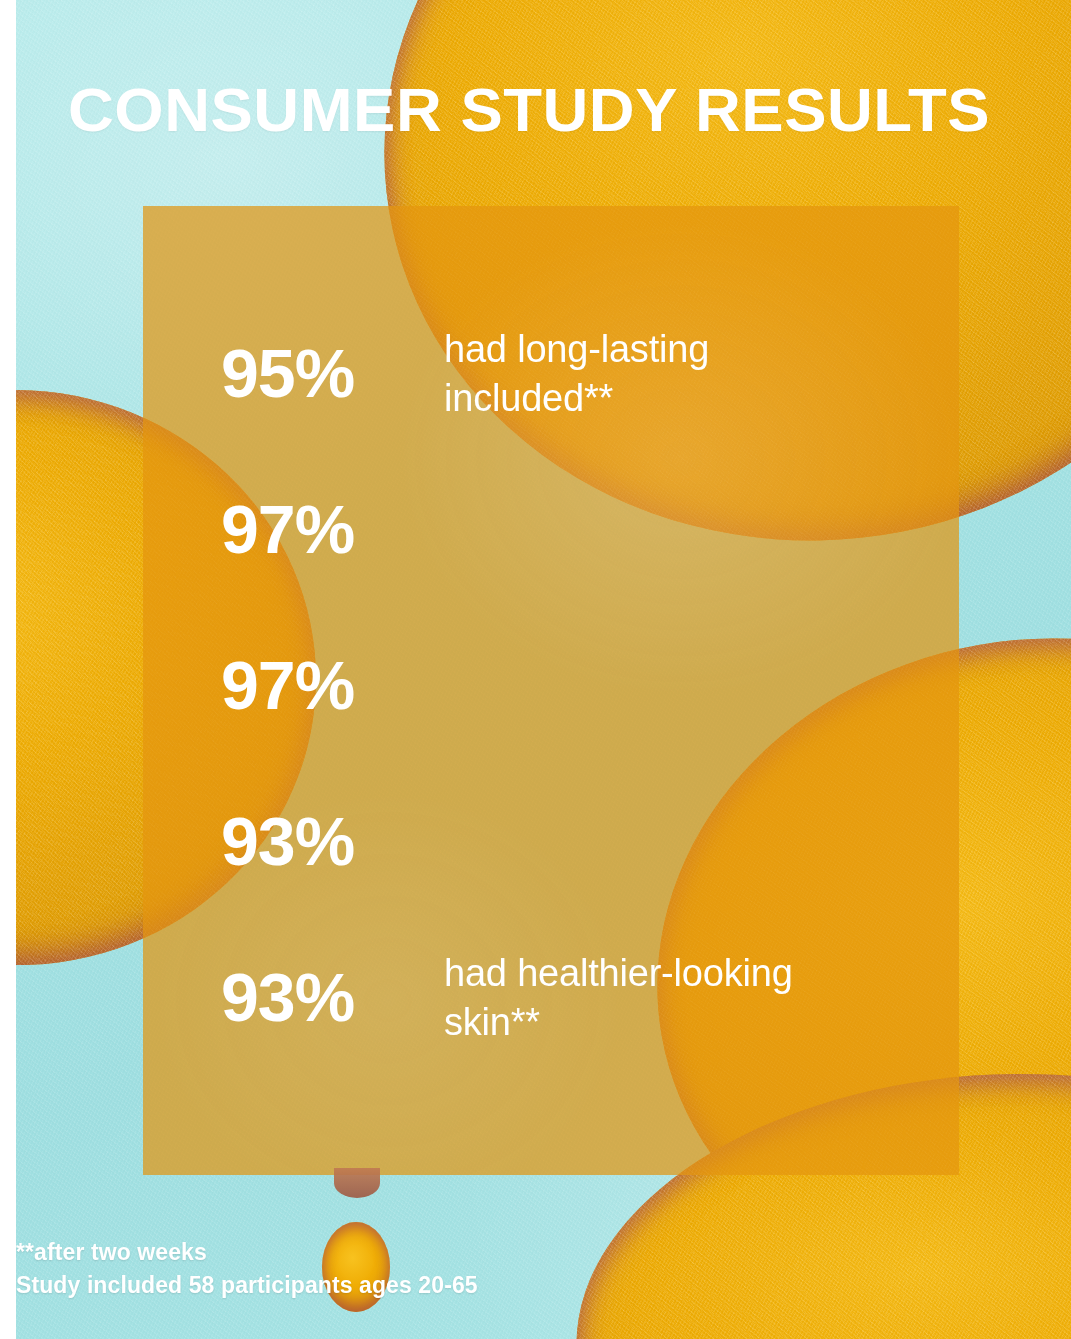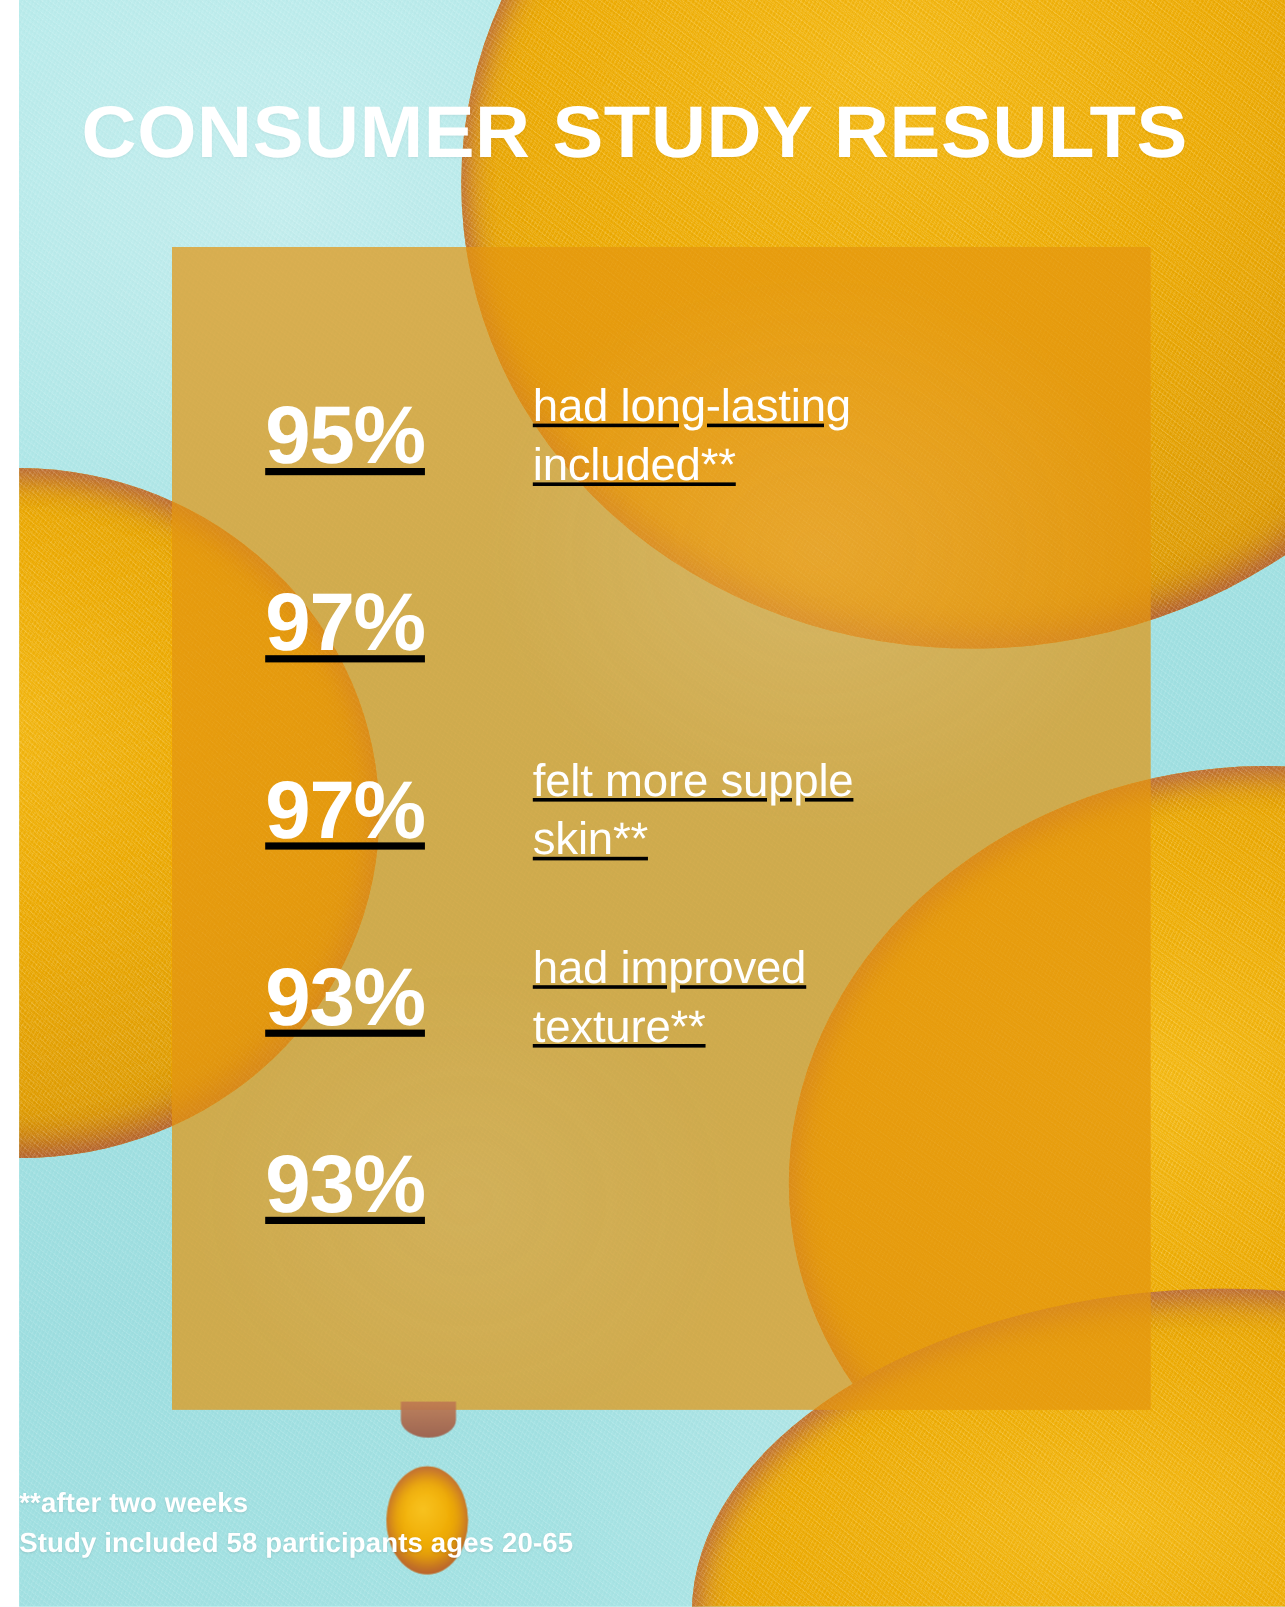--- a/index.html
+++ b/index.html
@@ -134,23 +134,22 @@
     line-height: 1.05;
     white-space: nowrap;
     transform: scaleX(1.04);
     transform-origin: left center;
     text-shadow: 0 1px 2px rgba(0,0,0,.06);
   }
 
   
   #stats {
     position: absolute;
-    left: 205px; top: 315px;
+    left: 205px; top: 325px;
     width: 660px;
-    text-decoration: underline;
   }
   .stat-row {
     display: flex;
     align-items: flex-start;
     height: 156px;
   }
   .stat-pct {
     width: 223px;
     flex: 0 0 223px;
     color: #ffffff;
@@ -210,30 +209,29 @@
       <div class="stat-pct">95%</div>
       <div class="stat-label">had long-lasting included**</div>
     </div>
 
     <div class="stat-row">
       <div class="stat-pct">97%</div>
     </div>
 
     <div class="stat-row">
       <div class="stat-pct">97%</div>
-      <div class="stat-label">felt more supple skin**</div>
     </div>
 
     <div class="stat-row">
       <div class="stat-pct">93%</div>
-      <div class="stat-label">had improved texture**</div>
     </div>
 
     <div class="stat-row">
       <div class="stat-pct">93%</div>
+      <div class="stat-label">had healthier-looking skin**</div>
     </div>
 
   </div>
 
   <div id="drip"></div>
   <div id="droplet"></div>
 
   <div id="footnotes">
     <div>**after two weeks</div>
     <div>Study included 58 participants ages 20-65</div>

